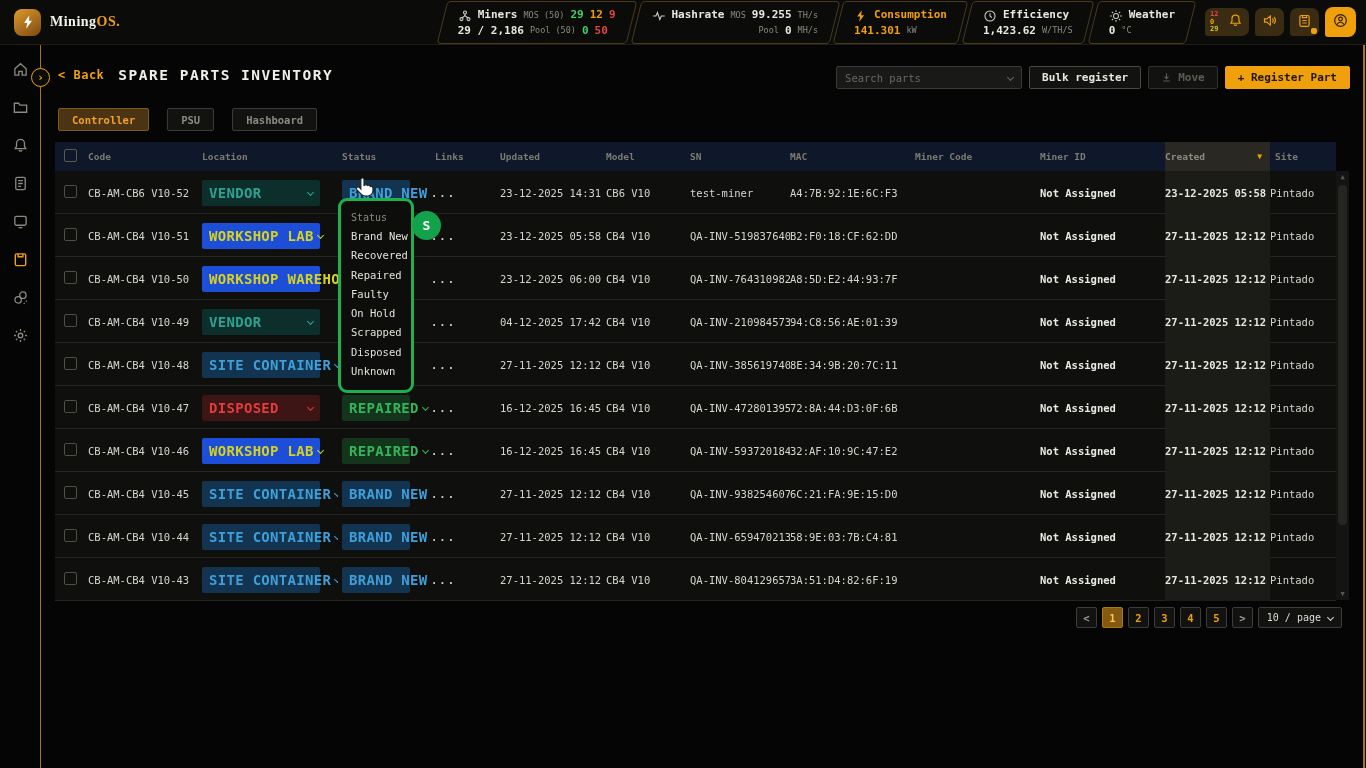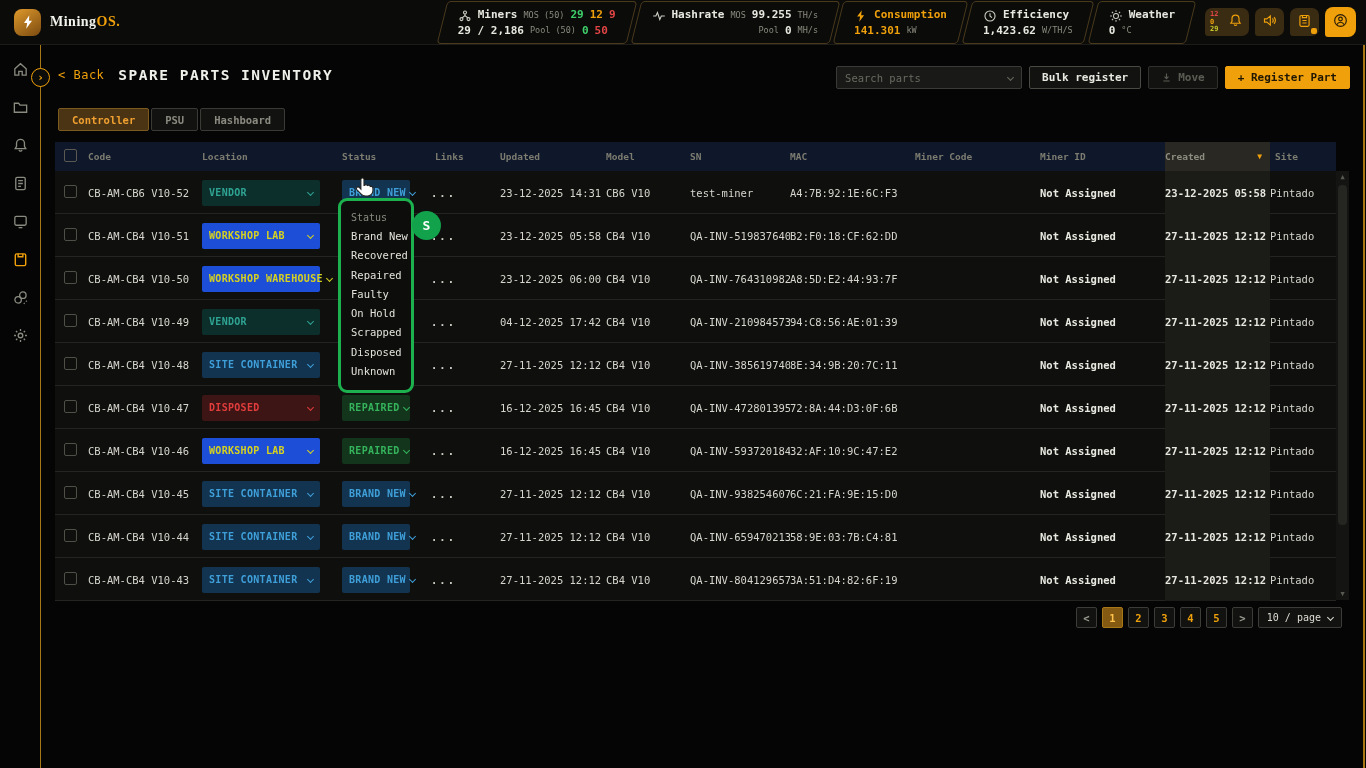--- a/index.html
+++ b/index.html
@@ -42,52 +42,52 @@
   .sidebar .sic { width:17px; height:17px; color:#8a8a80; display:flex; align-items:center; justify-content:center; }
   .sidebar .sic svg { width:17px; height:17px; }
   .sidebar .sic.active { color:#efa00b; }
   .vline-left { position:absolute; left:40px; top:45px; bottom:0; width:1px; background:#a87716; z-index:3; }
   .vline-right { position:absolute; right:1px; top:45px; bottom:0; width:2px; background:#a87716; z-index:3; }
   .collapse-toggle { position:absolute; left:31px; top:68px; width:19px; height:19px; border-radius:50%;
     border:1.5px solid #efa00b; background:#0b0b0a; color:#efa00b; font-size:11px; font-weight:bold;
     display:flex; align-items:center; justify-content:center; z-index:6; line-height:1; }
   
   .pagehead { position:absolute; left:58px; top:67px; display:flex; align-items:center; gap:14px; }
-  .back { color:#efa00b; font-size:12px; font-weight:normal; letter-spacing:.5px; }
+  .back { color:#efa00b; font-size:12px; font-weight:bold; letter-spacing:.5px; }
   .ptitle { color:#f0f0ea; font-size:14.5px; font-weight:bold; letter-spacing:1.5px; }
   .toolbar { position:absolute; top:66px; right:16px; display:flex; align-items:flex-end; gap:7px; }
   .search-sel { width:186px; height:23px; background:#191918; border:1px solid #3a3a36; border-radius:2px;
     display:flex; align-items:center; justify-content:space-between; padding:0 8px; color:#6a6a60; font-size:10.5px; }
   .btn { height:23px; display:flex; align-items:center; gap:6px; padding:0 12px; border:1px solid #4a4a44;
     background:#121210; color:#e8e8e0; font-size:11px; font-weight:bold; border-radius:2px; white-space:nowrap; }
   .btn.disabled { color:#5c5c55; border-color:#30302c; }
   .btn.primary { background:#efa00b; border-color:#efa00b; color:#201604; }
   .chev { width:5px; height:5px; border-right:1.5px solid currentColor; border-bottom:1.5px solid currentColor;
     transform:rotate(45deg); display:inline-block; flex:0 0 auto; }
   
-  .tabs { position:absolute; left:58px; top:108px; display:flex; gap:2px; }
+  .tabs { position:absolute; left:58px; top:108px; display:flex; gap:18px; }
   .tab { height:23px; padding:0 13px; display:flex; align-items:center; border:1px solid #3a3a36;
     background:#121210; color:#8a8a80; font-size:10.5px; font-weight:bold; border-radius:2px; }
   .tab.active { background:#4a3414; border-color:#7a5a1e; color:#f0a030; }
   
   .table { position:absolute; left:55px; top:142px; width:1281px; }
   .thead, .trow { display:grid;
     grid-template-columns:33px 110px 140px 93px 69px 106px 84px 100px 125px 125px 125px 105px 66px;
     align-items:center; }
   .thead { height:29px; background:#0f172a; color:#7c7c70; font-size:9.5px; font-weight:bold; }
   .th { padding-right:4px; white-space:nowrap; }
   .th-created { background:#292823; height:29px; display:flex; align-items:center; justify-content:space-between; padding:0 8px 0 0; color:#8c8c80; }
   .sort { color:#efa00b; font-size:8px; }
   .trow { height:43px; background:#0f0f0e; border-bottom:1px solid #242420; font-size:10.5px; color:#d6d5cd; }
   .cell { white-space:nowrap; overflow:hidden; }
   .c-created-cell { background:#1b1b17; height:43px; display:flex; align-items:center; font-weight:bold; color:#e8e8e0; }
   .c-bold { font-weight:bold; color:#e8e8e0; }
   .checkbox { width:13px; height:13px; border:1.5px solid #4f4f48; border-radius:2px; display:inline-block; margin-left:9px; background:transparent; }
   .pill { height:26px; display:flex; align-items:center; justify-content:space-between; gap:4px;
-    padding:0 7px; font-size:10px; font-weight:bold; letter-spacing:.3px; border-radius:2px; }
+    padding:0 7px; font-size:14px; font-weight:bold; letter-spacing:.3px; border-radius:2px; }
   .pill.loc { width:118px; margin-left:4px; }
   .pill.st { width:68px; margin-left:4px; }
   .pill-teal { background:#0c2f2b; color:#2fa393; }
   .pill-olive { background:#1d4ed8; color:#d6d21f; }
   .pill-blue { background:#123450; color:#3f9fd9; }
   .pill-red { background:#3d1515; color:#e23c3c; }
   .pill-green { background:#12351c; color:#35b45c; }
   .links-dots { color:#cfcfc6; font-weight:bold; letter-spacing:2px; }
   
   .vscroll { position:absolute; left:1336px; top:171px; width:13px; height:429px; background:#141413; z-index:2;

